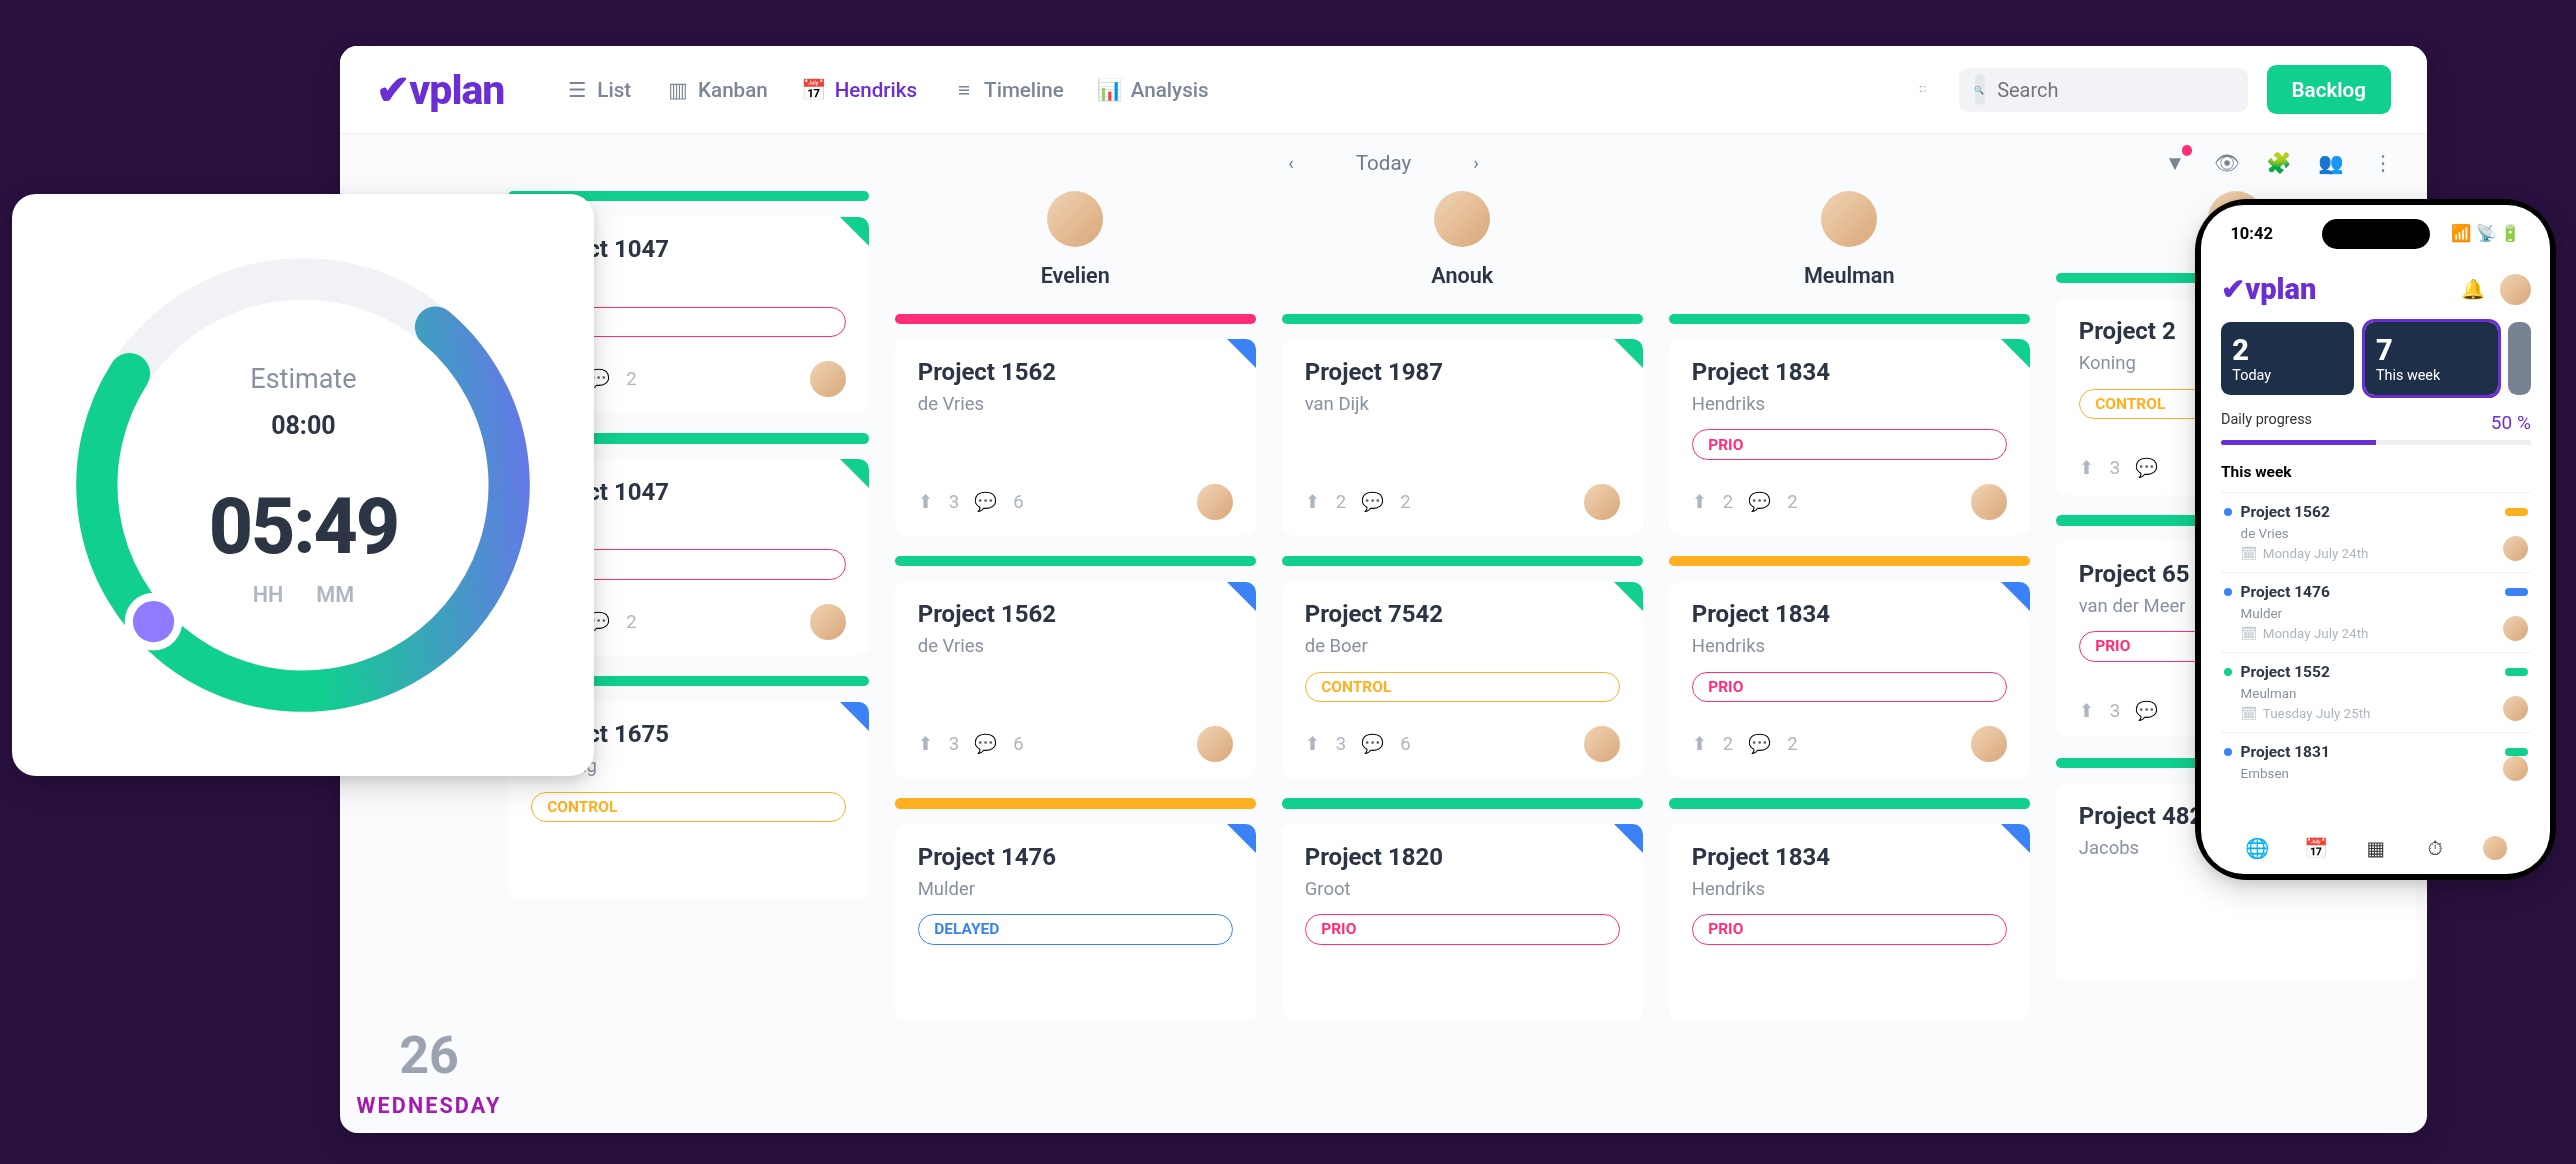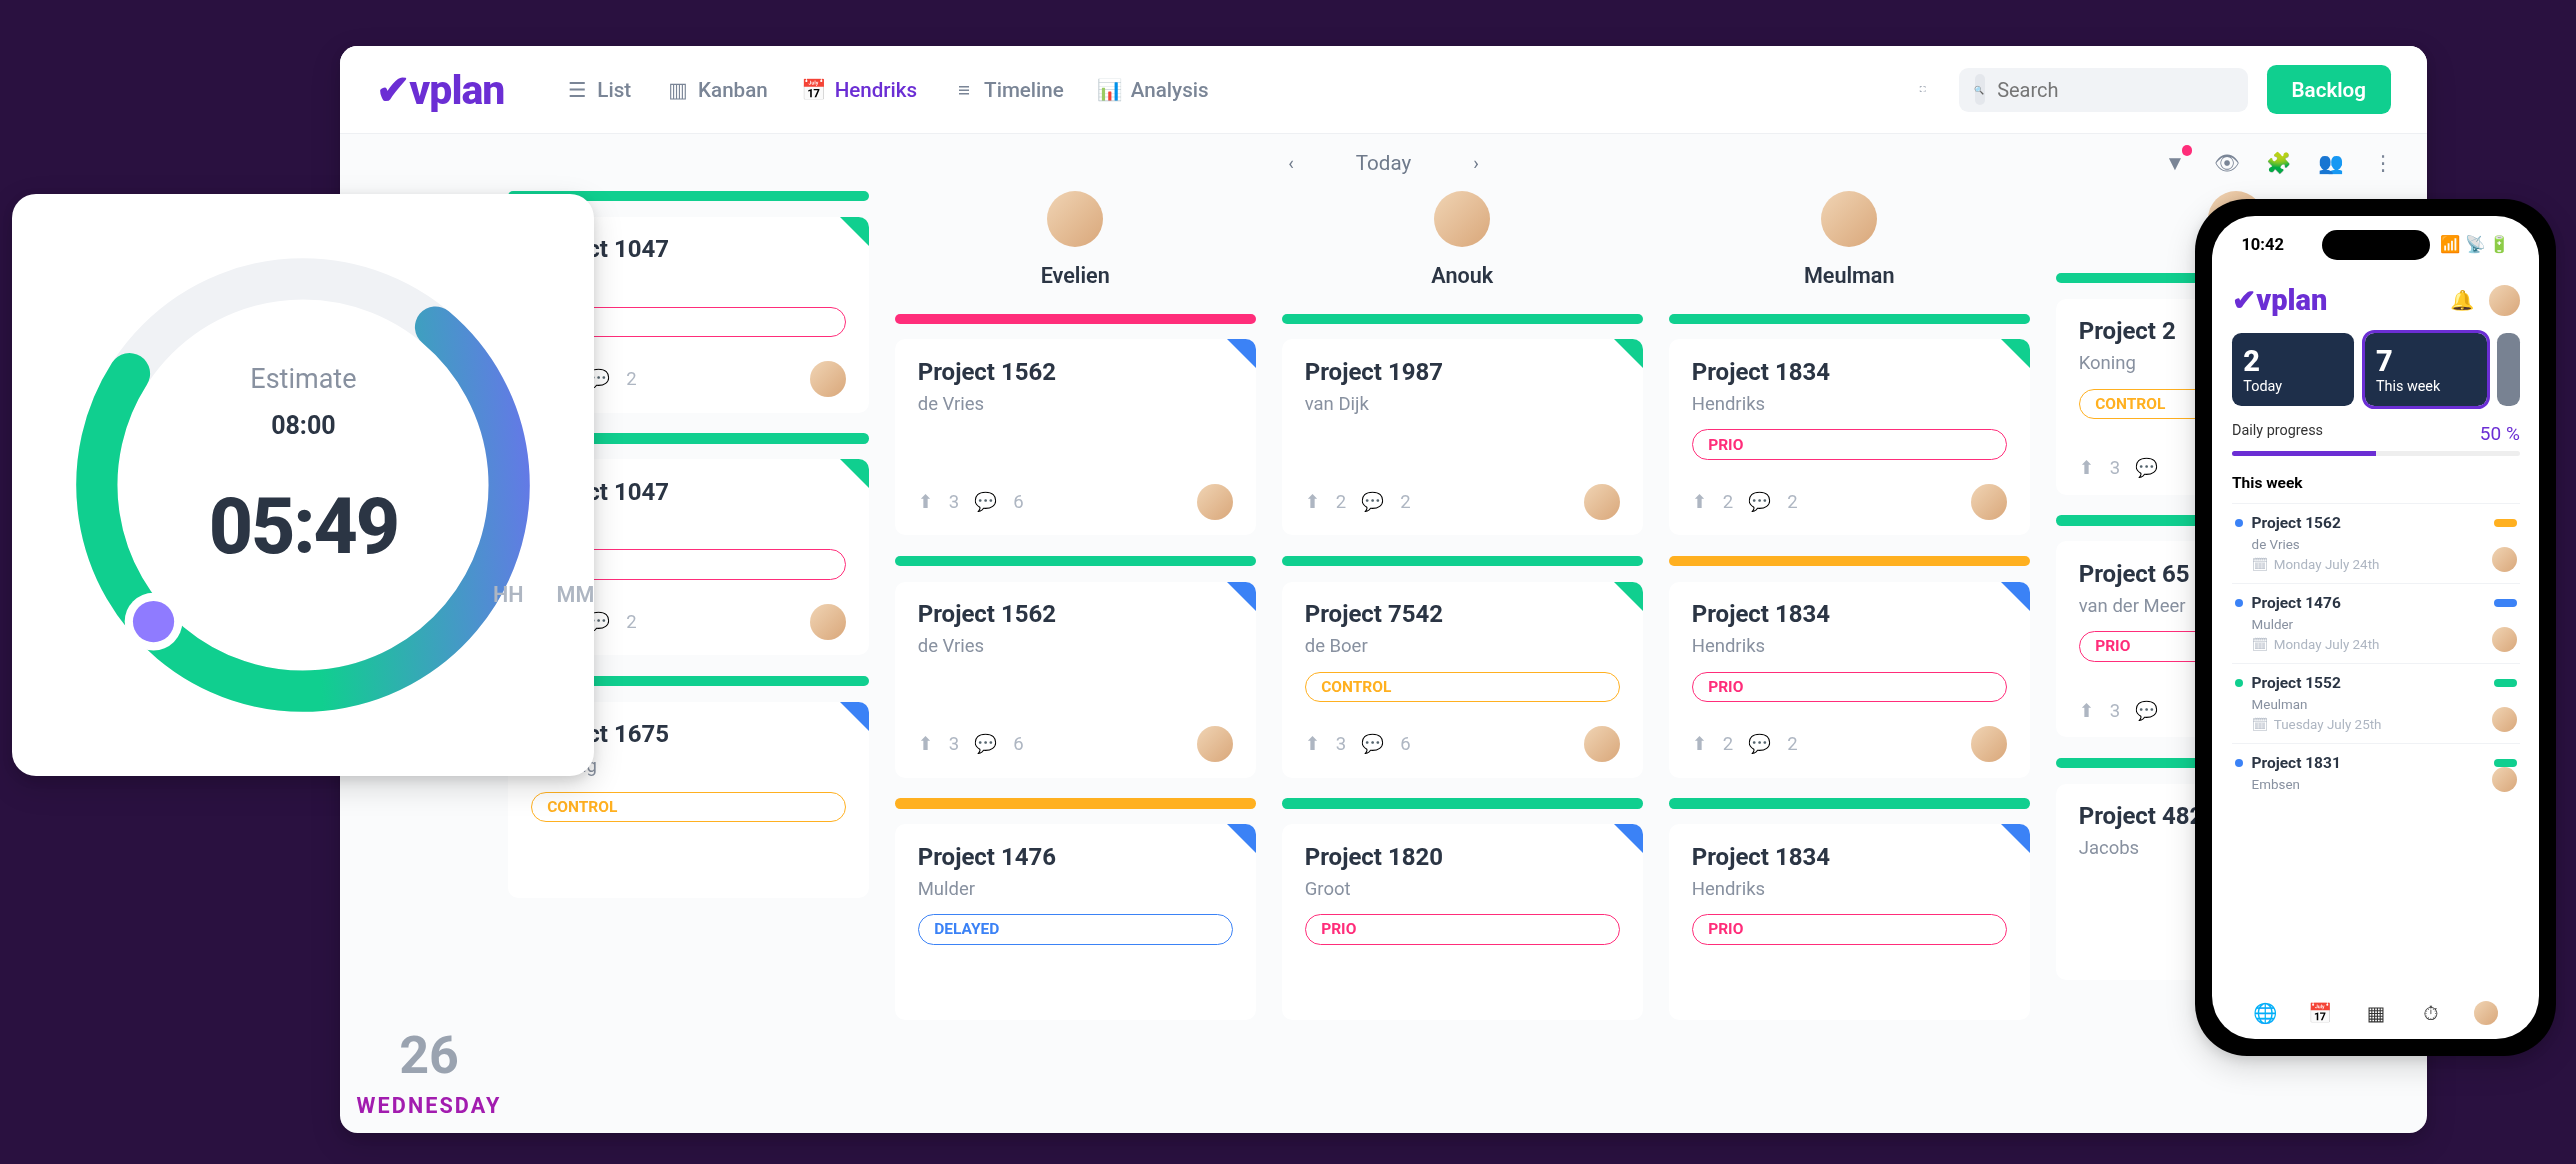--- a/index.html
+++ b/index.html
@@ -47,22 +47,22 @@
 .tag.control{color:#ffb020;border-color:#ffb020}
 .tag.delayed{color:#3b82f6;border-color:#3b82f6}
 .pfoot{margin-top:auto;display:flex;align-items:center;gap:15.5px;color:#aeb6c2;font-size:18.5px}
 .pfoot .mini{width:36px;height:36px;border-radius:50%;background:linear-gradient(135deg,#f0d4b4,#d9a77a);margin-left:auto}
 .estimate{position:absolute;left:12.4px;top:194px;width:582px;height:582px;background:#fff;border-radius:24px}
 .ring{position:absolute;left:50%;top:50%;transform:translate(-50%,-50%)}
 .ecenter{position:absolute;left:50%;top:50%;transform:translate(-50%,-50%);text-align:center;width:100%}
 .elabel{font-size:27px;color:#8891a0;margin-bottom:15.5px}
 .eest{font-size:25px;font-weight:700;color:#2b3544;margin-bottom:42px}
 .etime{font-size:77px;font-weight:800;color:#2b3544;letter-spacing:-2.1px}
-.eunits{display:flex;justify-content:flex-end;gap:33px;margin-top:10.3px;font-size:21.6px;color:#aeb6c2;font-weight:600}
-.phone{position:absolute;right:20.6px;top:199px;width:361px;height:857px;background:#000;border-radius:52px;padding:17px}
+.eunits{display:flex;justify-content:center;gap:33px;margin-top:10.3px;font-size:21.6px;color:#aeb6c2;font-weight:600}
+.phone{position:absolute;right:20.6px;top:199px;width:361px;height:681px;background:#000;border-radius:52px;padding:6px}
 .phonein{background:#fff;border-radius:43px;width:100%;height:100%;overflow:hidden;position:relative}
 .notch{position:absolute;top:14.4px;left:50%;transform:translateX(-50%);width:108px;height:30px;background:#000;border-radius:31px}
 .phstatus{position:absolute;top:18.5px;left:0;right:0;display:flex;justify-content:space-between;padding:0 29px;font-size:16.5px;font-weight:700}
 .phbody{padding:67px 19.6px 0}
 .phhead{display:flex;align-items:center;margin-bottom:15.5px}
 .phlogo{font-size:29px;font-weight:900;color:#6b2ed4;flex:1}
 .phbell{font-size:19.6px;color:#333;margin-right:14.4px}
 .phav{width:31px;height:31px;border-radius:50%;background:linear-gradient(135deg,#f0d4b4,#d9a77a)}
 .tiles{display:flex;gap:10.3px;margin-bottom:15.5px}
 .tile{flex:1;background:#1e2f4a;border-radius:9.3px;padding:11.3px;color:#fff}

